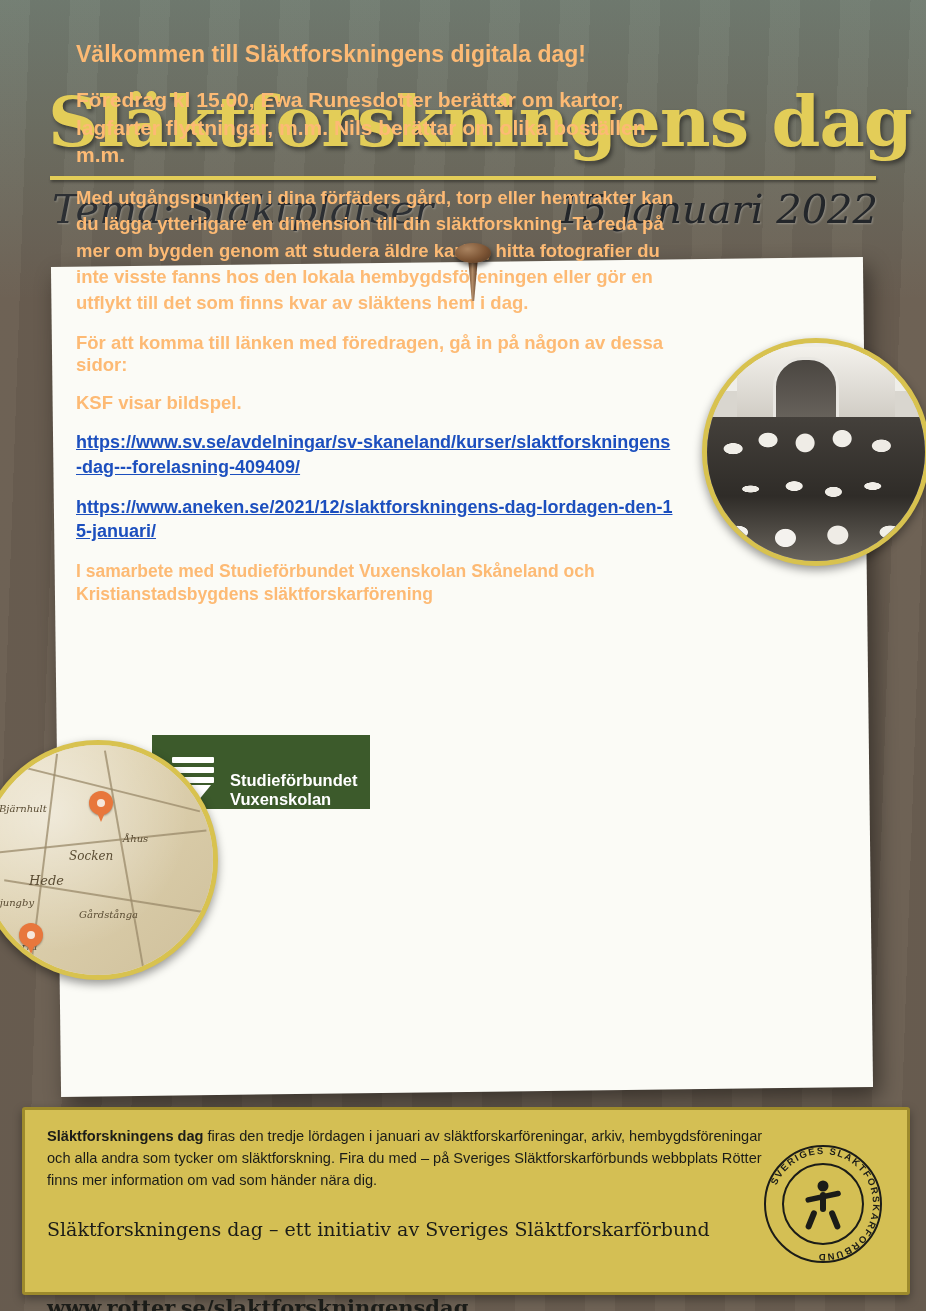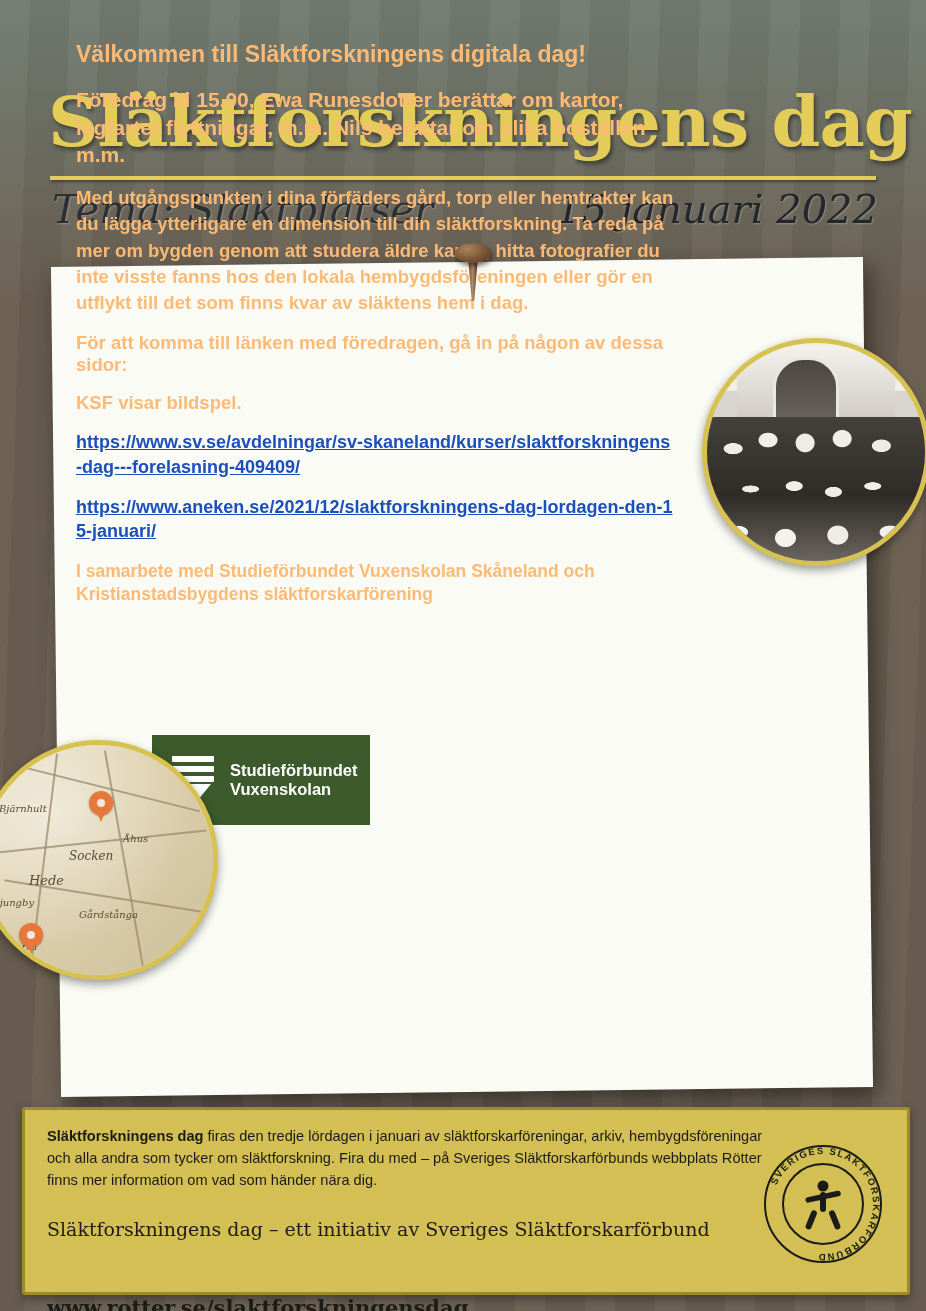--- a/index.html
+++ b/index.html
@@ -178,25 +178,25 @@
     margin-top: 22px;
     margin-left: 6px;
   }
 
   
   .sv-logo {
     position: absolute;
     left: 152px;
     top: 735px;
     width: 218px;
-    height: 90px;
+    height: 74px;
     background: #3c5a2b;
     z-index: 8;
     display: flex;
-    align-items: center;
+    align-items: flex-end;
   }
   .sv-mark {
     width: 54px;
     height: 56px;
     margin-left: 14px;
     position: relative;
     flex: none;
   }
   .sv-mark .bar {
     position: absolute;

